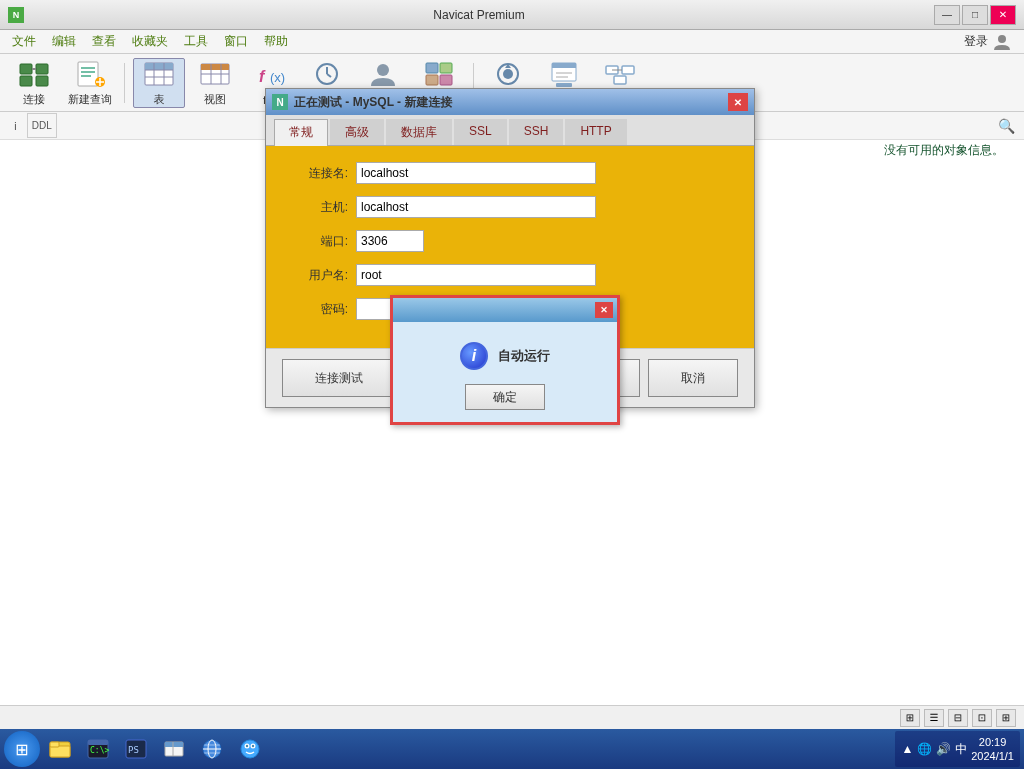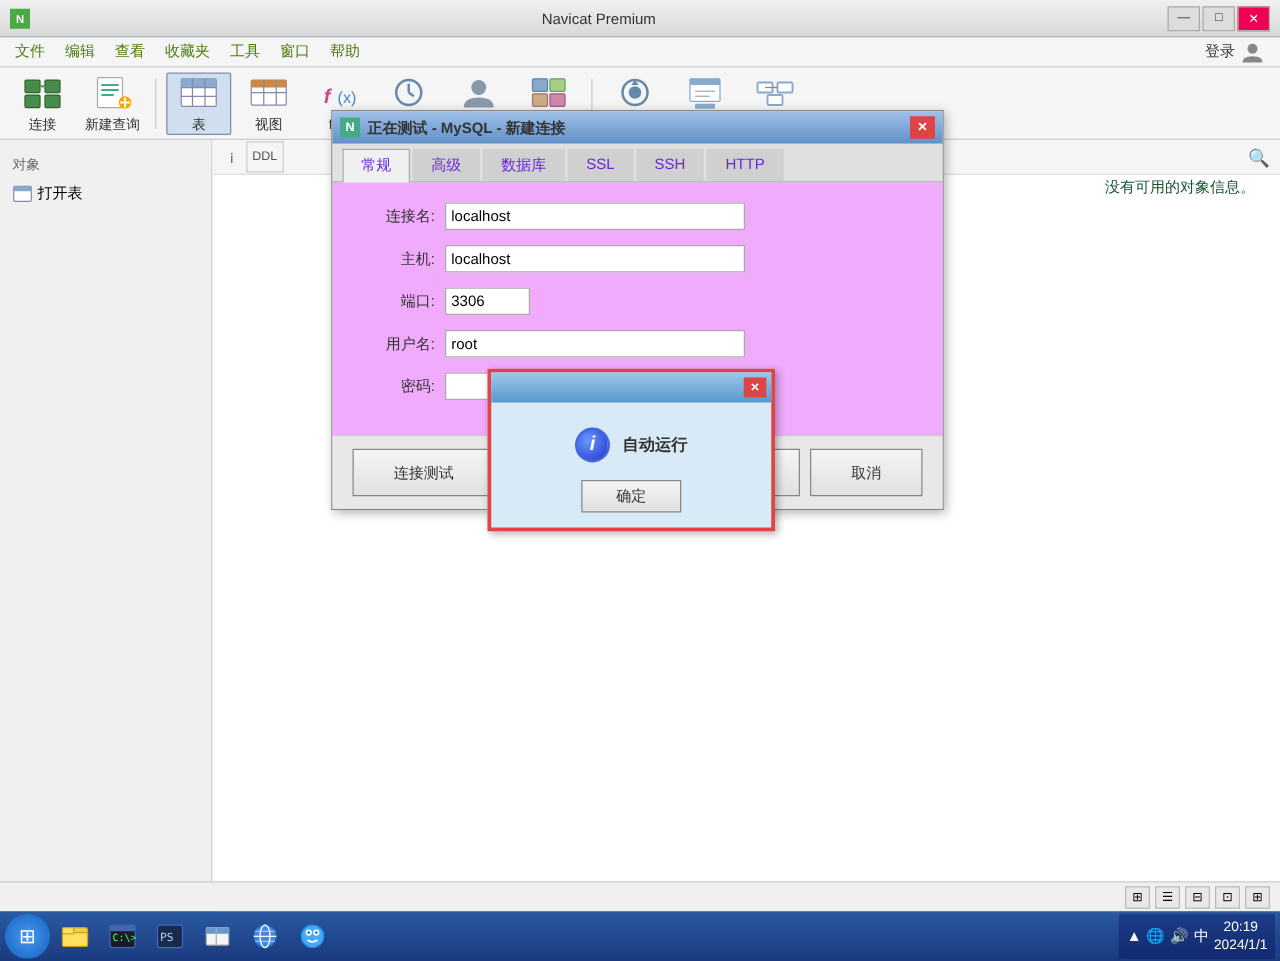--- a/index.html
+++ b/index.html
@@ -350,34 +350,34 @@
       padding-left: 8px;
     }
     .tab {
       padding: 4px 14px;
       font-size: 12px;
       cursor: pointer;
       border: 1px solid transparent;
       margin-right: 2px;
       background: #d0d0d0;
       border-bottom: none;
-      color: #6d28d9;
+      color: #7f1d1d;
     }
     .tab.active {
       background: #f0f0f0;
       border-color: #aaa;
       border-bottom-color: #f0f0f0;
       margin-bottom: -1px;
       z-index: 1;
     }
 
     
     .dialog-form {
       padding: 16px 20px;
-      background: #f0abfc;
+      background: #eab308;
     }
     .form-row {
       display: flex;
       align-items: center;
       margin-bottom: 12px;
     }
     .form-label {
       width: 70px;
       font-size: 12px;
       color: #333;
@@ -679,30 +679,20 @@
         <rect x="10" y="16" width="12" height="8" rx="1" fill="#fff" stroke="#88aacc" stroke-width="1.5"></rect>
         <line x1="8" y1="10" x2="18" y2="10" stroke="#888" stroke-width="1"></line>
       </svg>
     </div>
     <span>模型</span>
   </div>
 </div>
 
 <div class="main-area">
 
-  <div class="sidebar">
-    <div class="sidebar-section">对象</div>
-    <div class="sidebar-item">
-      <svg width="16" height="16" viewBox="0 0 16 16">
-        <rect x="1" y="2" width="14" height="12" rx="1" fill="#fff" stroke="#88a" stroke-width="1"></rect>
-        <rect x="1" y="2" width="14" height="4" fill="#88aacc"></rect>
-      </svg>
-      <span>打开表</span>
-    </div>
-  </div>
 
   <div class="content-area">
     <div class="content-toolbar">
       <button class="content-toolbar-btn">ℹ</button>
       <button class="content-toolbar-btn" style="font-size:10px;border:1px solid #ccc;padding:6px 4px;">DDL</button>
       <button class="search-icon-btn">🔍</button>
     </div>
     <div class="content-main">
       <span class="no-object-info">没有可用的对象信息。</span>
     </div>

